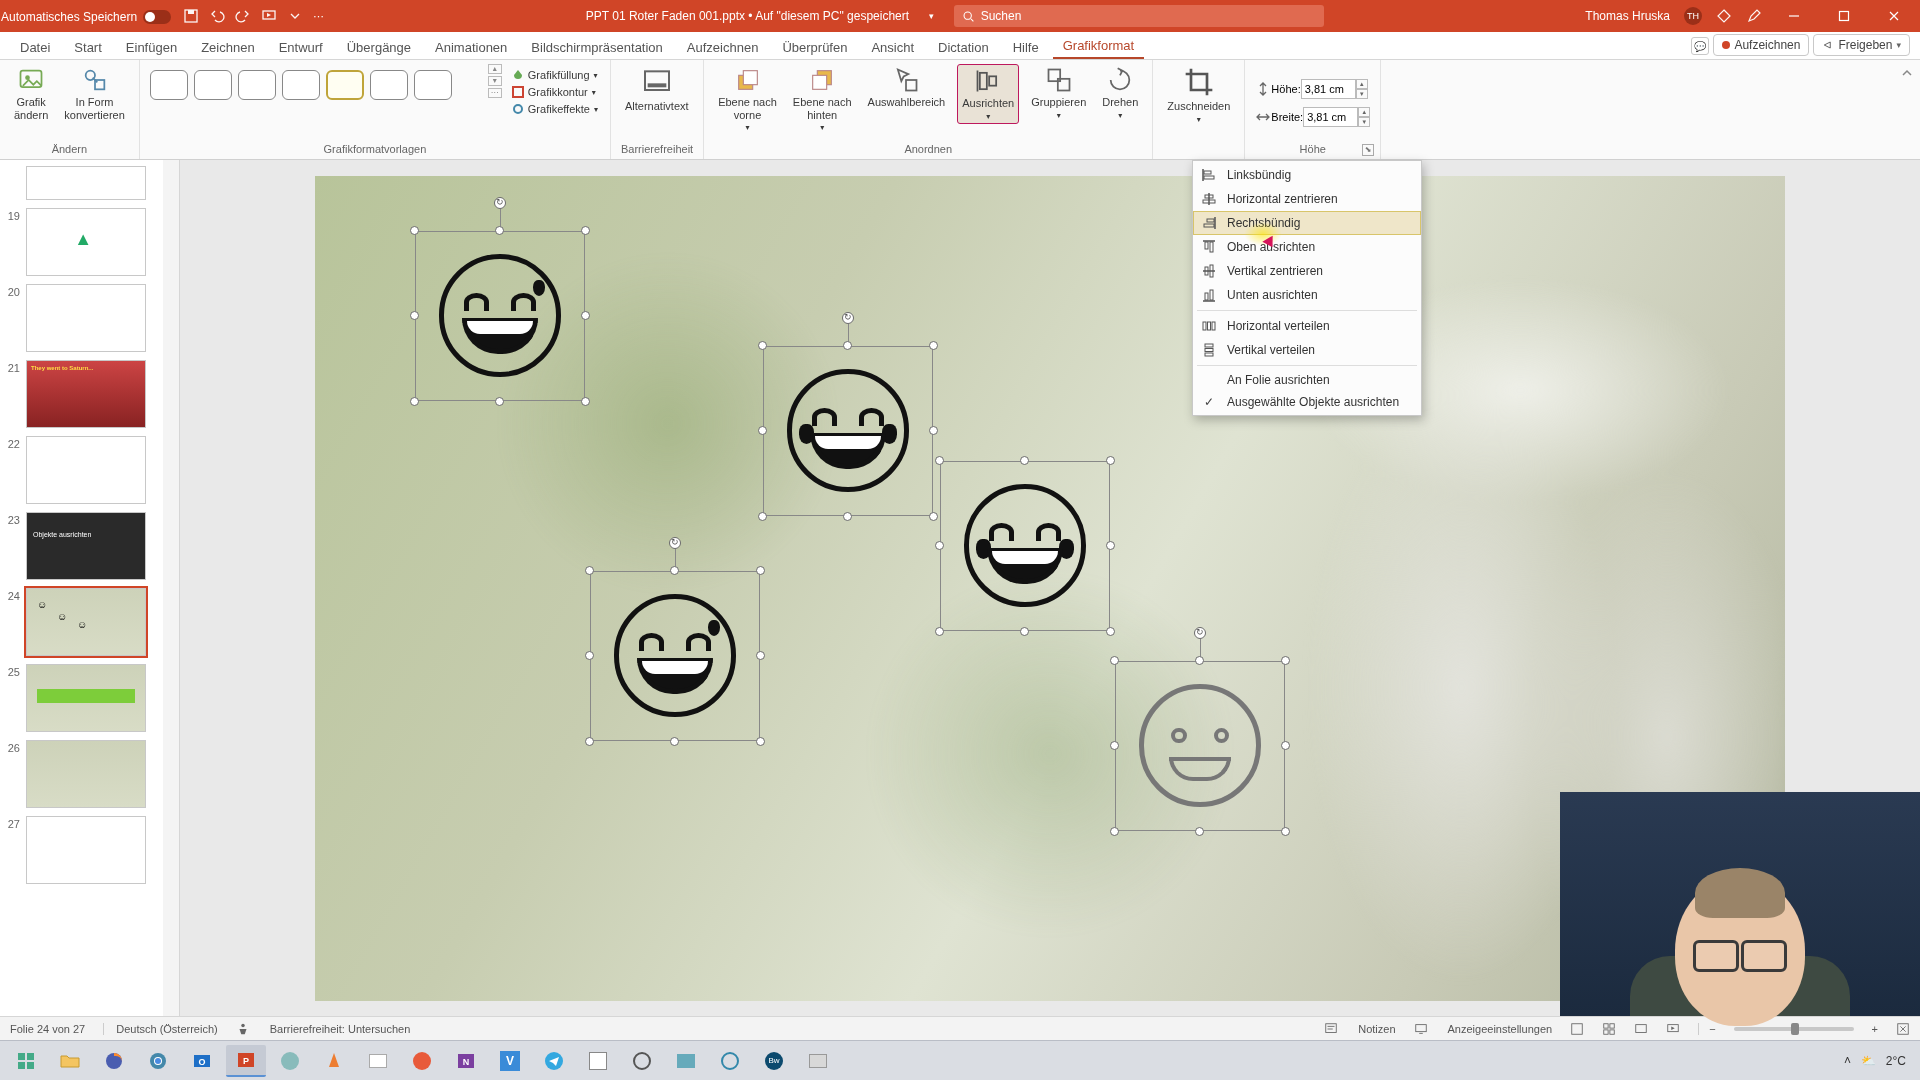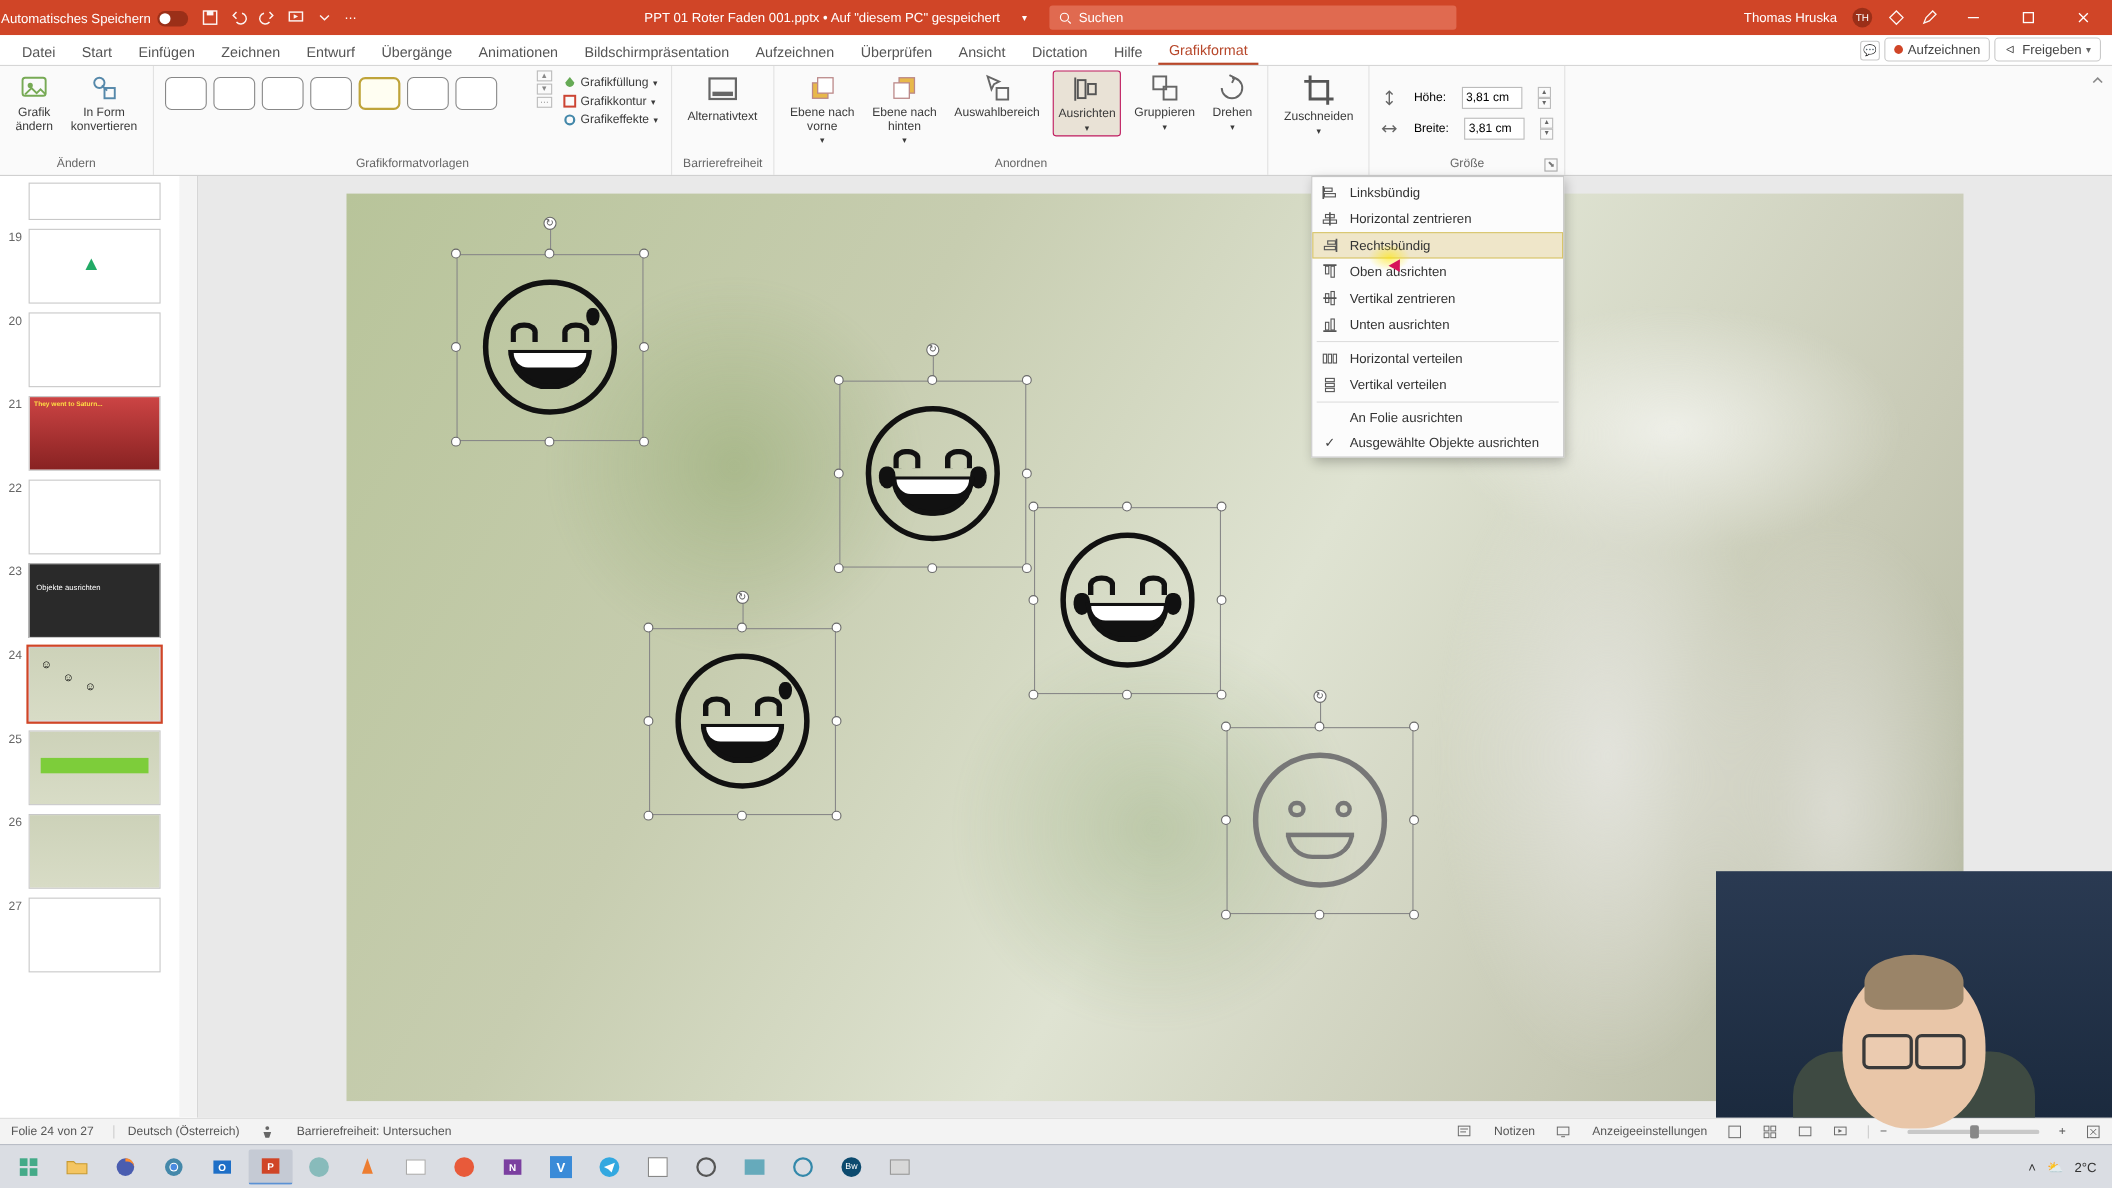--- a/index.html
+++ b/index.html
@@ -38,21 +38,21 @@
   .vbtn.active { background: #e9e2d6; border: 1px solid #be185d; border-radius: 3px; }
   .vbtn .ico { width: 28px; height: 28px; }
   .vbtn .ico-lg { width: 32px; height: 32px; }
   .mini { display: flex; align-items: center; gap: 4px; font-size: 11px; color: #3a3a3a; padding: 1px 2px; cursor: pointer; }
   .mini .sw { width: 12px; height: 12px; }
   .shape-gallery { display: flex; flex-wrap: wrap; gap: 6px; width: 330px; align-content: flex-start; padding-top: 6px;}
   .shape-gallery .shp { width: 38px; height: 30px; border: 1.5px solid #888; border-radius: 6px; background: #fff; }
   .shape-gallery .shp.sel { border: 2px solid #bfa43a; background: #fffef2; }
   .gal-more { width: 14px; display: flex; flex-direction: column; gap: 2px; justify-content: center; }
   .gal-more div { height: 10px; border: 1px solid #bbb; font-size: 8px; text-align: center; line-height: 8px; color: #888; }
-  .size-row { display: flex; align-items: center; gap: 14px; font-size: 11px; }
+  .size-row { display: flex; align-items: center; gap: 0; font-size: 11px; }
   .size-row input { width: 55px; height: 20px; border: 1px solid #bbb; font-size: 11px; padding: 0 3px; }
   .spin { width: 12px; height: 20px; display: flex; flex-direction: column; }
   .spin div { flex:1; border:1px solid #bbb; font-size:7px; text-align:center; line-height:8px; color:#666;}
   .dlg-launch { position: absolute; bottom: 3px; right: 6px; width: 12px; height: 12px; border: 1px solid #aaa; font-size: 8px; text-align: center; line-height: 10px; color: #777; }
 
   
   .workarea { display: flex; height: calc(1080px - 32px - 28px - 100px - 24px - 40px); background: #eee; position: relative; }
   .thumbs { width: 180px; background: #fff; border-right: 1px solid #d6d6d6; display: flex; flex-direction: column; padding: 6px 6px 6px 4px; gap: 8px; overflow: hidden; position: relative;}
   .thumbs::after{content:"";position:absolute;right:0;top:0;bottom:0;width:16px;background:linear-gradient(#f4f4f4,#f4f4f4);}
   .thumbs-scroll{position:absolute;right:2px;top:4px;width:12px;height:12px;border:1px solid #bbb;font-size:8px;text-align:center;color:#888;}
@@ -408,21 +408,21 @@
             <path d="M2 8h12M5 5l-3 3 3 3M11 5l3 3-3 3" fill="none" stroke="#666" stroke-width="1.3"></path>
           </svg>
         <span>Breite:</span>
         <input value="3,81 cm" style="">
         <div class="spin">
             <div>▴</div>
             <div>▾</div>
           </div>
       </div>
     </div>
-    <div class="group-label">Größe</div>
+    <div class="group-label">Höhe</div>
     <div class="dlg-launch">⬊</div>
   </div>
 
   <div style="position:absolute;right:6px;top:6px">
     <svg width="14" height="14" viewBox="0 0 14 14">
         <path d="M3 9l4-4 4 4" fill="none" stroke="#888" stroke-width="1.5"></path>
       </svg>
   </div>
 </div>
 

